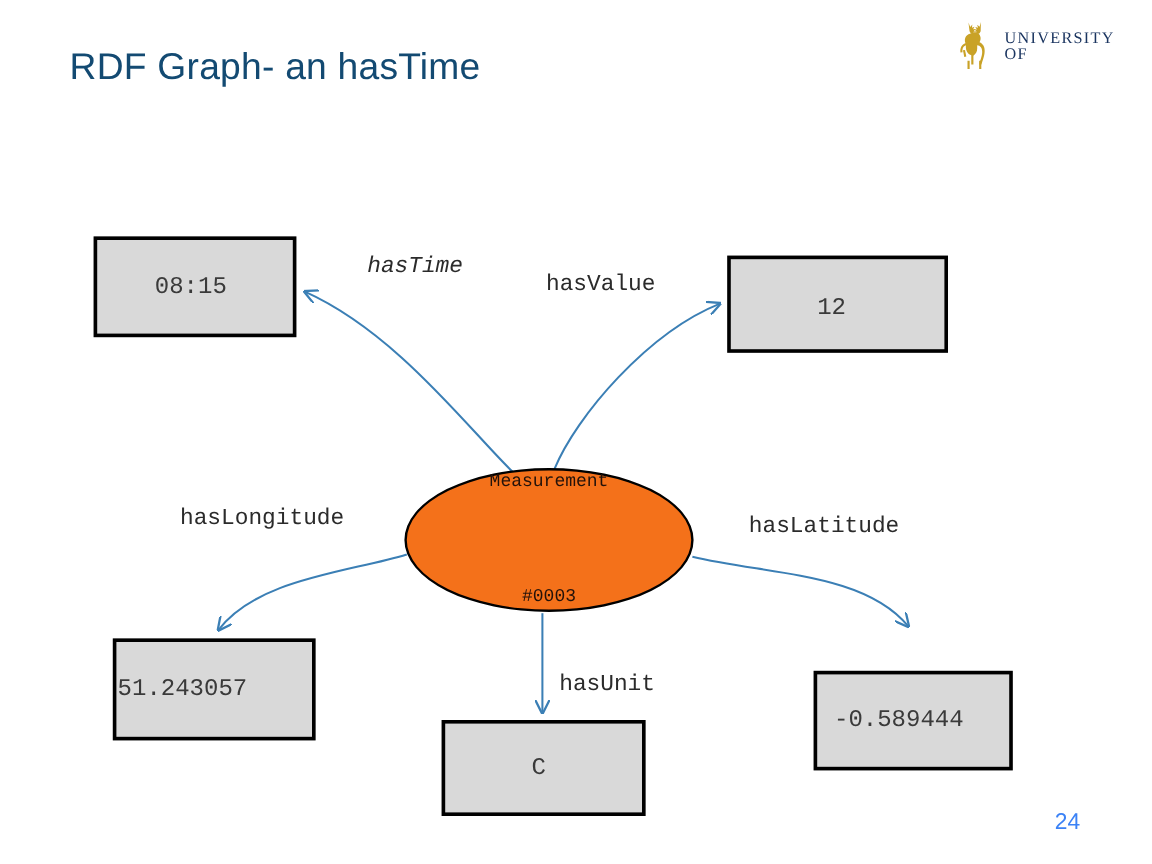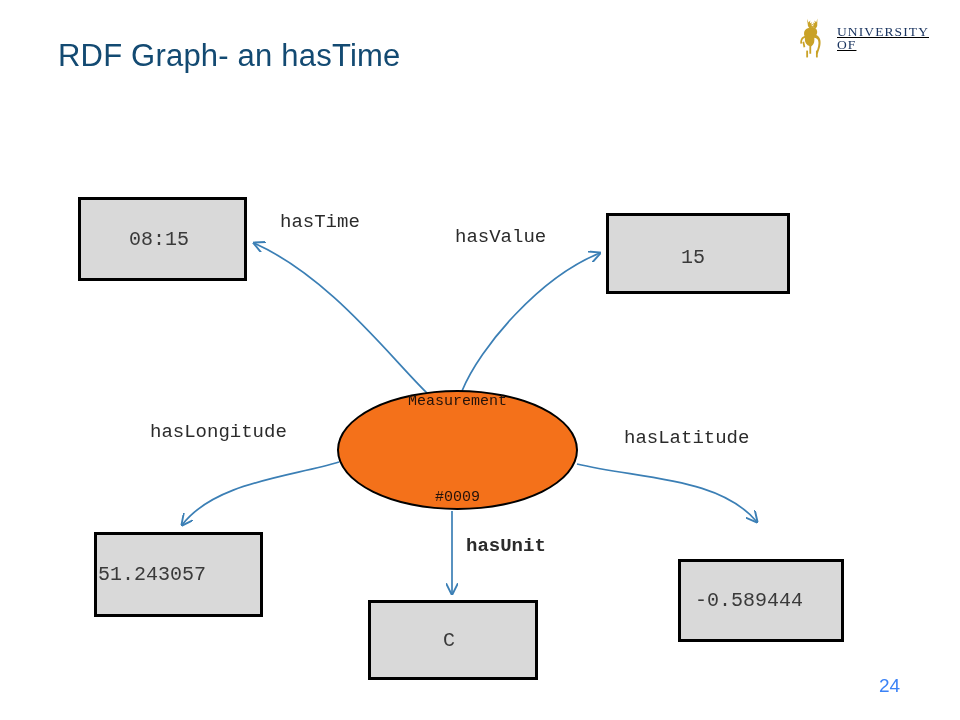--- a/index.html
+++ b/index.html
@@ -46,21 +46,20 @@
   #logo .stag {
     width: 36px;
     height: 44px;
     flex: 0 0 auto;
   }
   #logo .wordmark {
     display: flex;
     flex-direction: column;
     align-items: center;
     line-height: 1;
-    text-decoration: underline;
   }
   #logo .wm-top {
     font-family: "Liberation Serif", serif;
     font-size: 13.5px;
     letter-spacing: 1.1px;
     color: #1b3560;
     font-weight: 400;
   }
   #logo .wm-bottom {
     font-family: "Liberation Serif", serif;
@@ -188,47 +187,47 @@
       <path d="M 452 484 L 452 567" fill="none" stroke="#3b7fb5" stroke-width="1.7" marker-end="url(#arrow)"></path>
 
       <path d="M 577 437 C 640 452 720 450 757 495" fill="none" stroke="#3b7fb5" stroke-width="1.7" marker-end="url(#arrow)"></path>
     </svg>
 
     <div class="lit-box" style="left:78px; top:170px; width:169px; height:84px; padding-left:48px;">
       <span>08:15</span>
     </div>
 
     <div class="lit-box" style="left:606px; top:186px; width:184px; height:81px; padding-left:72px; align-items:flex-end; padding-bottom:22px;">
-      <span>15</span>
+      <span>12</span>
     </div>
 
     <div class="lit-box" style="left:94px; top:505px; width:169px; height:85px; padding-left:1px;">
       <span>51.243057</span>
     </div>
 
     <div class="lit-box" style="left:368px; top:573px; width:170px; height:80px; padding-left:72px;">
       <span>C</span>
     </div>
 
     <div class="lit-box" style="left:678px; top:532px; width:166px; height:83px; padding-left:14px;">
       <span>-0.589444</span>
     </div>
 
     <div id="node-measurement">
       <span>Measurement</span>
-      <span>#0009</span>
-    </div>
-
-    <div class="edge-label" style="left:280px; top:184px;">hasTime</div>
+      <span>#0003</span>
+    </div>
+
+    <div class="edge-label" style="left:306px; top:184px;font-style:italic;">hasTime</div>
 
     <div class="edge-label" style="left:455px; top:199px;">hasValue</div>
 
     <div class="edge-label" style="left:150px; top:394px;">hasLongitude</div>
 
-    <div class="edge-label" style="left:466px; top:508px;font-weight:bold;">hasUnit</div>
+    <div class="edge-label" style="left:466px; top:532px;">hasUnit</div>
 
     <div class="edge-label" style="left:624px; top:400px;">hasLatitude</div>
 
   </div>
 
   <div id="page-number">24</div>
 
 </div>
 
 </body></html>

